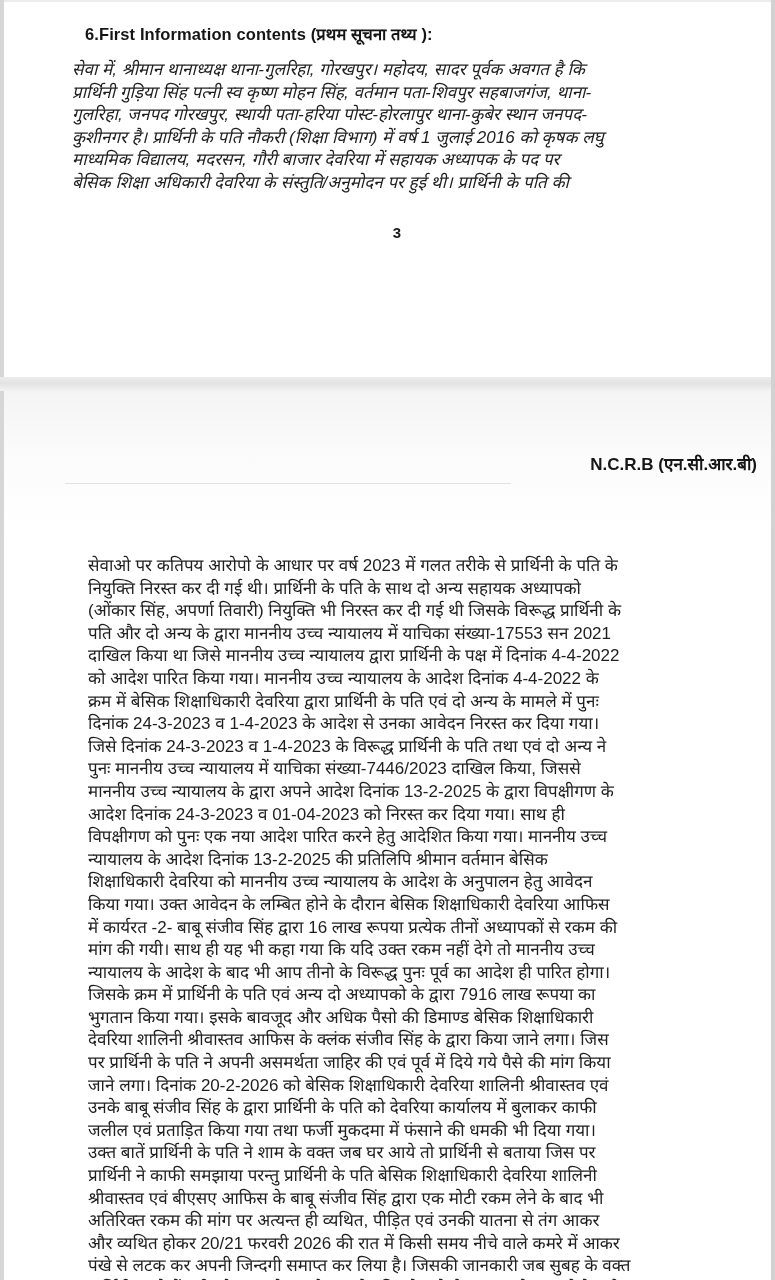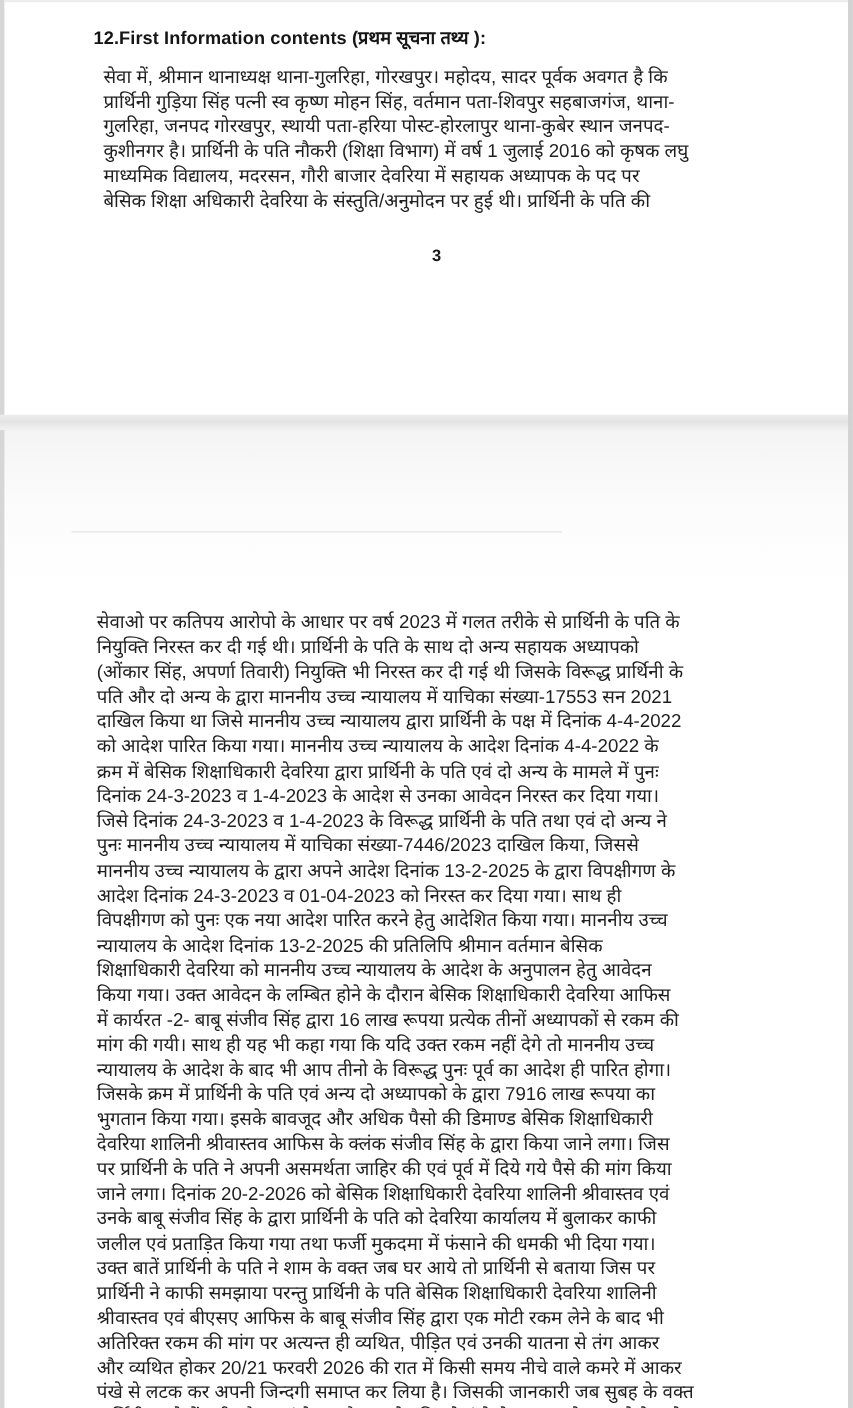--- a/index.html
+++ b/index.html
@@ -51,22 +51,23 @@
   }
   .para {
     white-space: pre-line;
     font-size: 17px;
     line-height: 22.6px;
     color: #1e1e1e;
   }
   .p1-para {
     position: absolute;
     top: 57px;
-    left: 90px;
+    left: 68px;
     width: 622px;
+    font-style: italic;
   }
   .page-number {
     position: absolute;
     top: 222px;
     left: 84px;
     width: 618px;
     text-align: center;
     font-size: 15px;
     font-weight: bold;
     color: #1a1a1a;
@@ -103,34 +104,35 @@
     height: 1280px;
     background: #d2d2d2;
   }
 </style>
 </head>
 <body>
 
 <div class="viewport">
 
   <div class="page page1">
-    <div class="section-heading">12.First Information contents (प्रथम सूचना तथ्य ):</div>
+    <div class="section-heading">6.First Information contents (प्रथम सूचना तथ्य ):</div>
     <div class="para p1-para">सेवा में, श्रीमान थानाध्यक्ष थाना-गुलरिहा, गोरखपुर। महोदय, सादर पूर्वक अवगत है कि
 प्रार्थिनी गुड़िया सिंह पत्नी स्व कृष्ण मोहन सिंह, वर्तमान पता-शिवपुर सहबाजगंज, थाना-
 गुलरिहा, जनपद गोरखपुर, स्थायी पता-हरिया पोस्ट-होरलापुर थाना-कुबेर स्थान जनपद-
 कुशीनगर है। प्रार्थिनी के पति नौकरी (शिक्षा विभाग) में वर्ष 1 जुलाई 2016 को कृषक लघु
 माध्यमिक विद्यालय, मदरसन, गौरी बाजार देवरिया में सहायक अध्यापक के पद पर
 बेसिक शिक्षा अधिकारी देवरिया के संस्तुति/अनुमोदन पर हुई थी। प्रार्थिनी के पति की</div>
     <div class="page-number">3</div>
   </div>
 
   <div class="page-gap"></div>
 
   <div class="page page2">
     <div class="ncrb-header">
+      <div>N.C.R.B (एन.सी.आर.बी)</div>
     </div>
     <div class="header-rule"></div>
     <div class="para p2-para">सेवाओ पर कतिपय आरोपो के आधार पर वर्ष 2023 में गलत तरीके से प्रार्थिनी के पति के
 नियुक्ति निरस्त कर दी गई थी। प्रार्थिनी के पति के साथ दो अन्य सहायक अध्यापको
 (ओंकार सिंह, अपर्णा तिवारी) नियुक्ति भी निरस्त कर दी गई थी जिसके विरूद्ध प्रार्थिनी के
 पति और दो अन्य के द्वारा माननीय उच्च न्यायालय में याचिका संख्या-17553 सन 2021
 दाखिल किया था जिसे माननीय उच्च न्यायालय द्वारा प्रार्थिनी के पक्ष में दिनांक 4-4-2022
 को आदेश पारित किया गया। माननीय उच्च न्यायालय के आदेश दिनांक 4-4-2022 के
 क्रम में बेसिक शिक्षाधिकारी देवरिया द्वारा प्रार्थिनी के पति एवं दो अन्य के मामले में पुनः
 दिनांक 24-3-2023 व 1-4-2023 के आदेश से उनका आवेदन निरस्त कर दिया गया।

